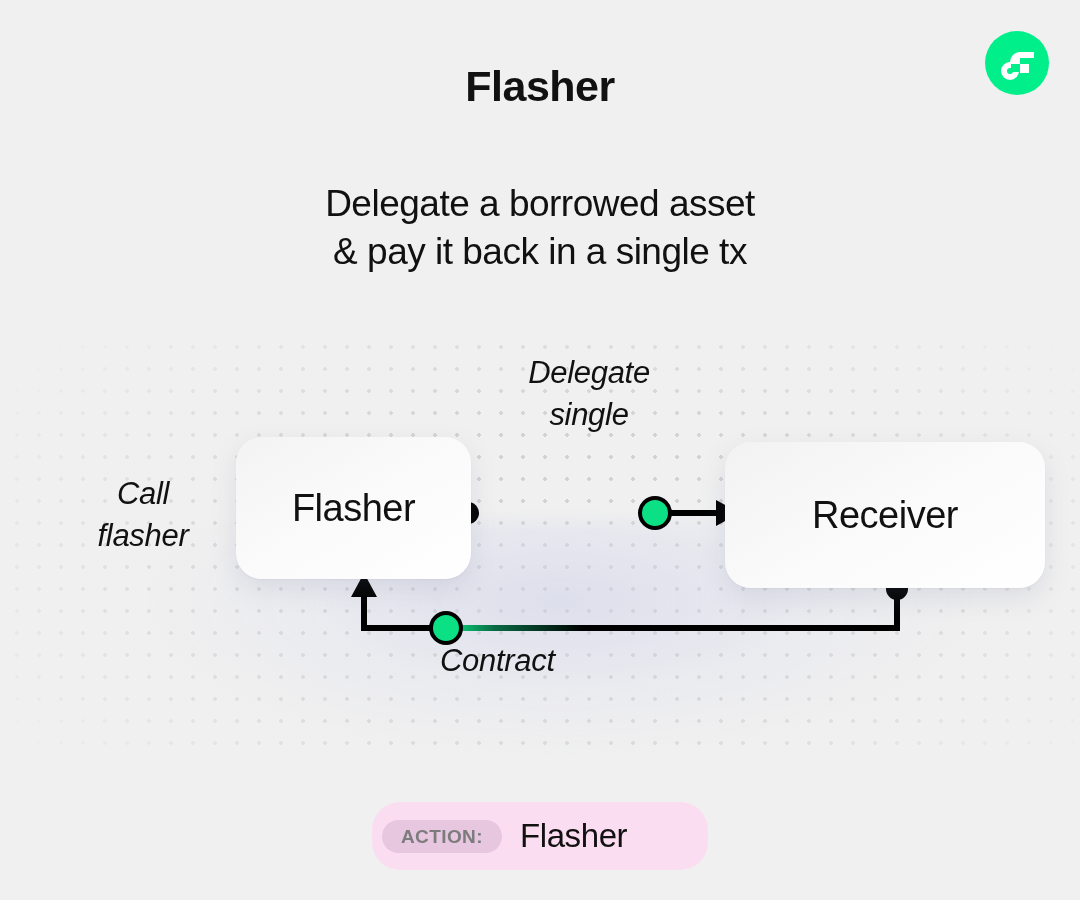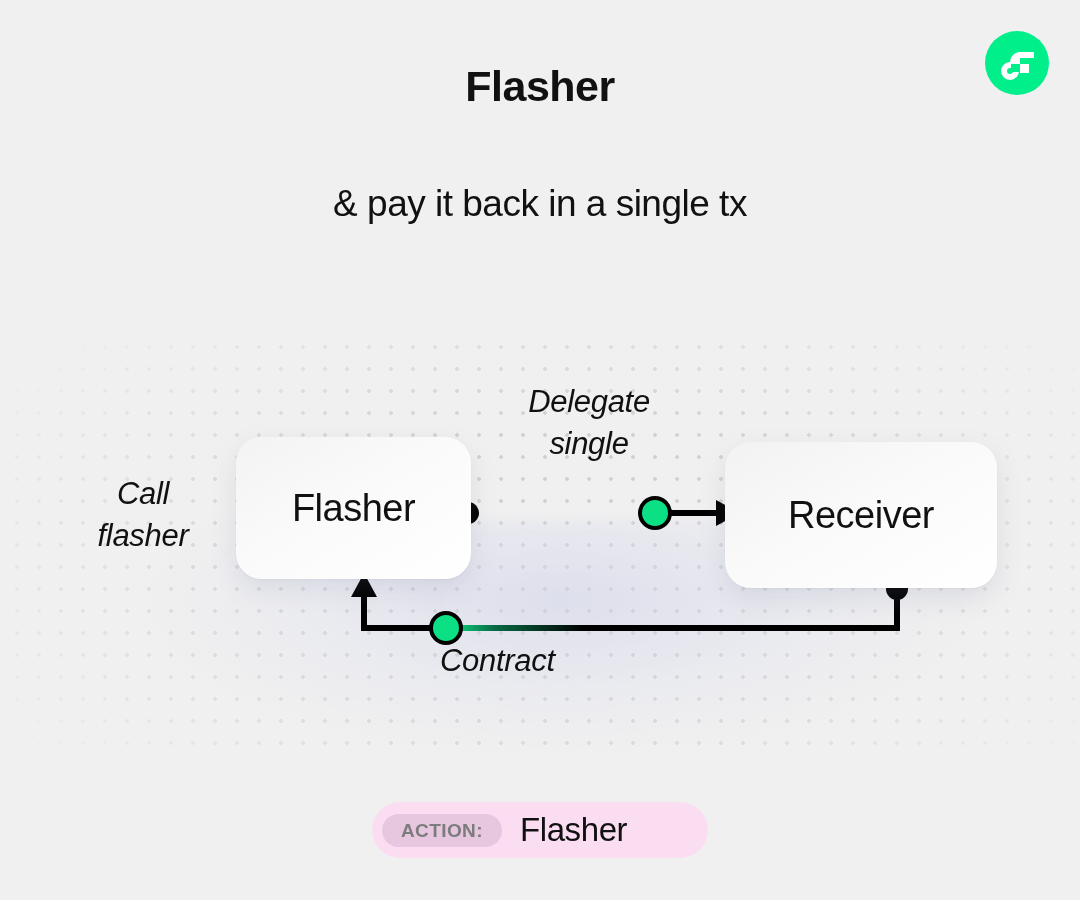--- a/index.html
+++ b/index.html
@@ -65,49 +65,49 @@
     font-weight:400;
     letter-spacing:-0.5px;
   }
   #node-flasher{
     left:236px;top:437px;width:235px;height:142px;
     font-size:38px;
     background:linear-gradient(150deg,#f3f3f4 0%,#fafafa 45%,#ffffff 100%);
     box-shadow:0 10px 26px rgba(120,125,160,0.16), 0 1px 2px rgba(0,0,0,0.04);
   }
   #node-receiver{
-    left:725px;top:442px;width:272px;height:146px;
+    left:725px;top:442px;width:320px;height:146px;
     font-size:38px;line-height:54px;
     background:linear-gradient(150deg,#f2f2f3 0%,#fafafa 48%,#ffffff 100%);
     box-shadow:0 10px 26px rgba(120,125,160,0.16), 0 1px 2px rgba(0,0,0,0.04);
   }
   #node-receiver .node-label span{display:block;}
 
   
   .edge-label{
     position:absolute;
     font-style:italic;
     font-size:31px;
     color:#111;
     line-height:42px;
     text-align:center;
     letter-spacing:-0.3px;
   }
   .edge-label span{display:block;}
   #label-call{left:43px;top:473px;width:200px;}
-  #label-delegate{left:474px;top:381px;width:230px;}
+  #label-delegate{left:474px;top:352px;width:230px;}
   #label-repayment{left:440px;top:640px;width:320px;text-align:left;}
 
   
   .edges{position:absolute;left:0;top:0;width:1080px;height:900px;overflow:visible;}
 
   
   .badge{
     position:absolute;left:372px;top:802px;
-    width:336px;height:56px;
+    width:336px;height:68px;
     background:#fbddf2;
     border-radius:28px;
     display:flex;align-items:center;
     padding:0 10px;
     box-sizing:border-box;
   }
   .badge-tag{
     background:#e7c6e0;
     color:#7c7c7c;
     font-size:19px;
@@ -136,20 +136,21 @@
     <svg width="38" height="38" viewBox="0 0 38 38" aria-hidden="true">
       <path d="M36 8 H22 a10 10 0 0 0 -10 10 v2 H22 v-6 H36 Z" fill="#ffffff"></path>
       <rect x="22" y="20" width="9" height="9" fill="#ffffff"></rect>
       <path d="M12 18 a9 9 0 1 0 9 9 v-7 h-6 v7 a3 3 0 1 1 -3 -3 h2 v-6 Z" fill="#ffffff"></path>
       <rect x="13" y="20" width="8" height="8" fill="#00ef8b"></rect>
     </svg>
   </div>
 
   <div class="title">Flasher</div>
   <div class="subtitle">
+    <span>Delegate a borrowed asset</span>
     <span>&amp; pay it back in a single tx</span>
   </div>
 
   <svg class="edges" viewBox="0 0 1080 900">
     <defs>
       <linearGradient id="gradDelegate" x1="0" y1="0" x2="1" y2="0">
         <stop offset="0%" stop-color="#000000"></stop>
         <stop offset="72%" stop-color="#000000"></stop>
         <stop offset="88%" stop-color="#0a6b45"></stop>
         <stop offset="100%" stop-color="#0be084"></stop>

